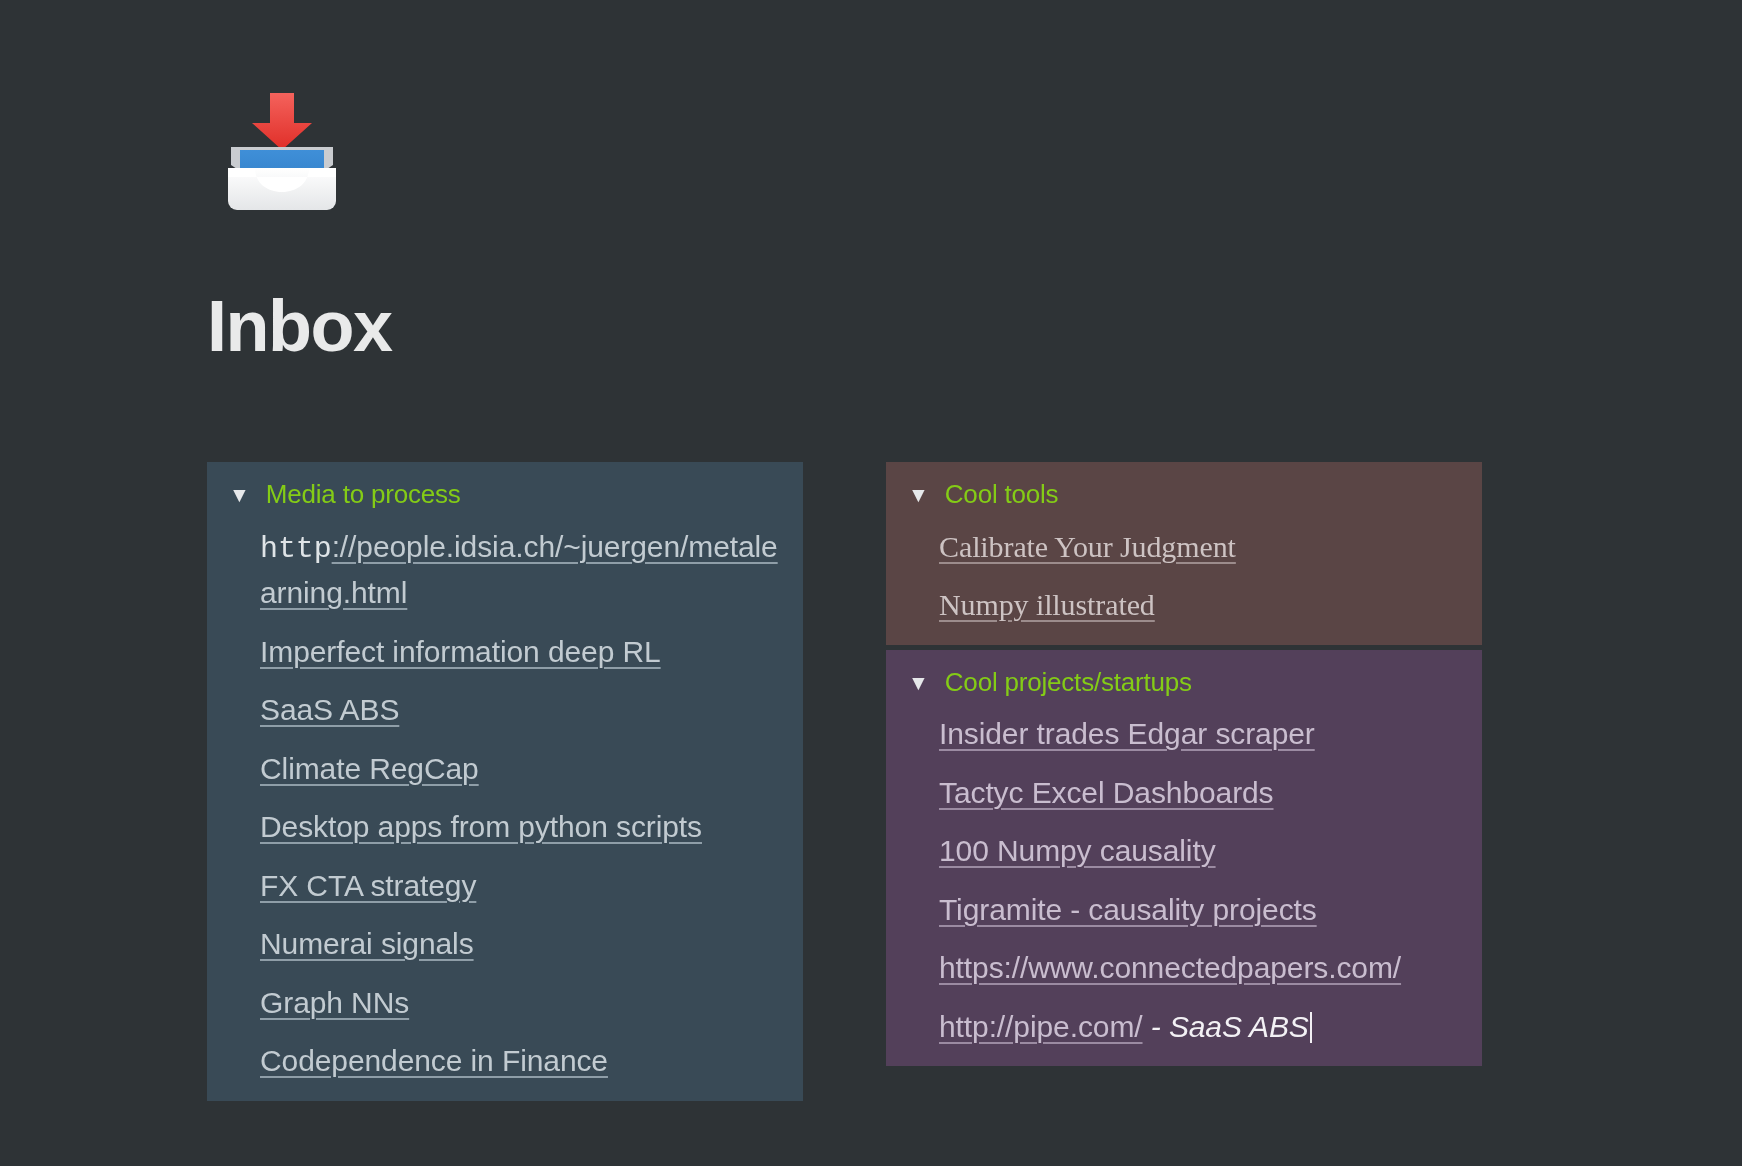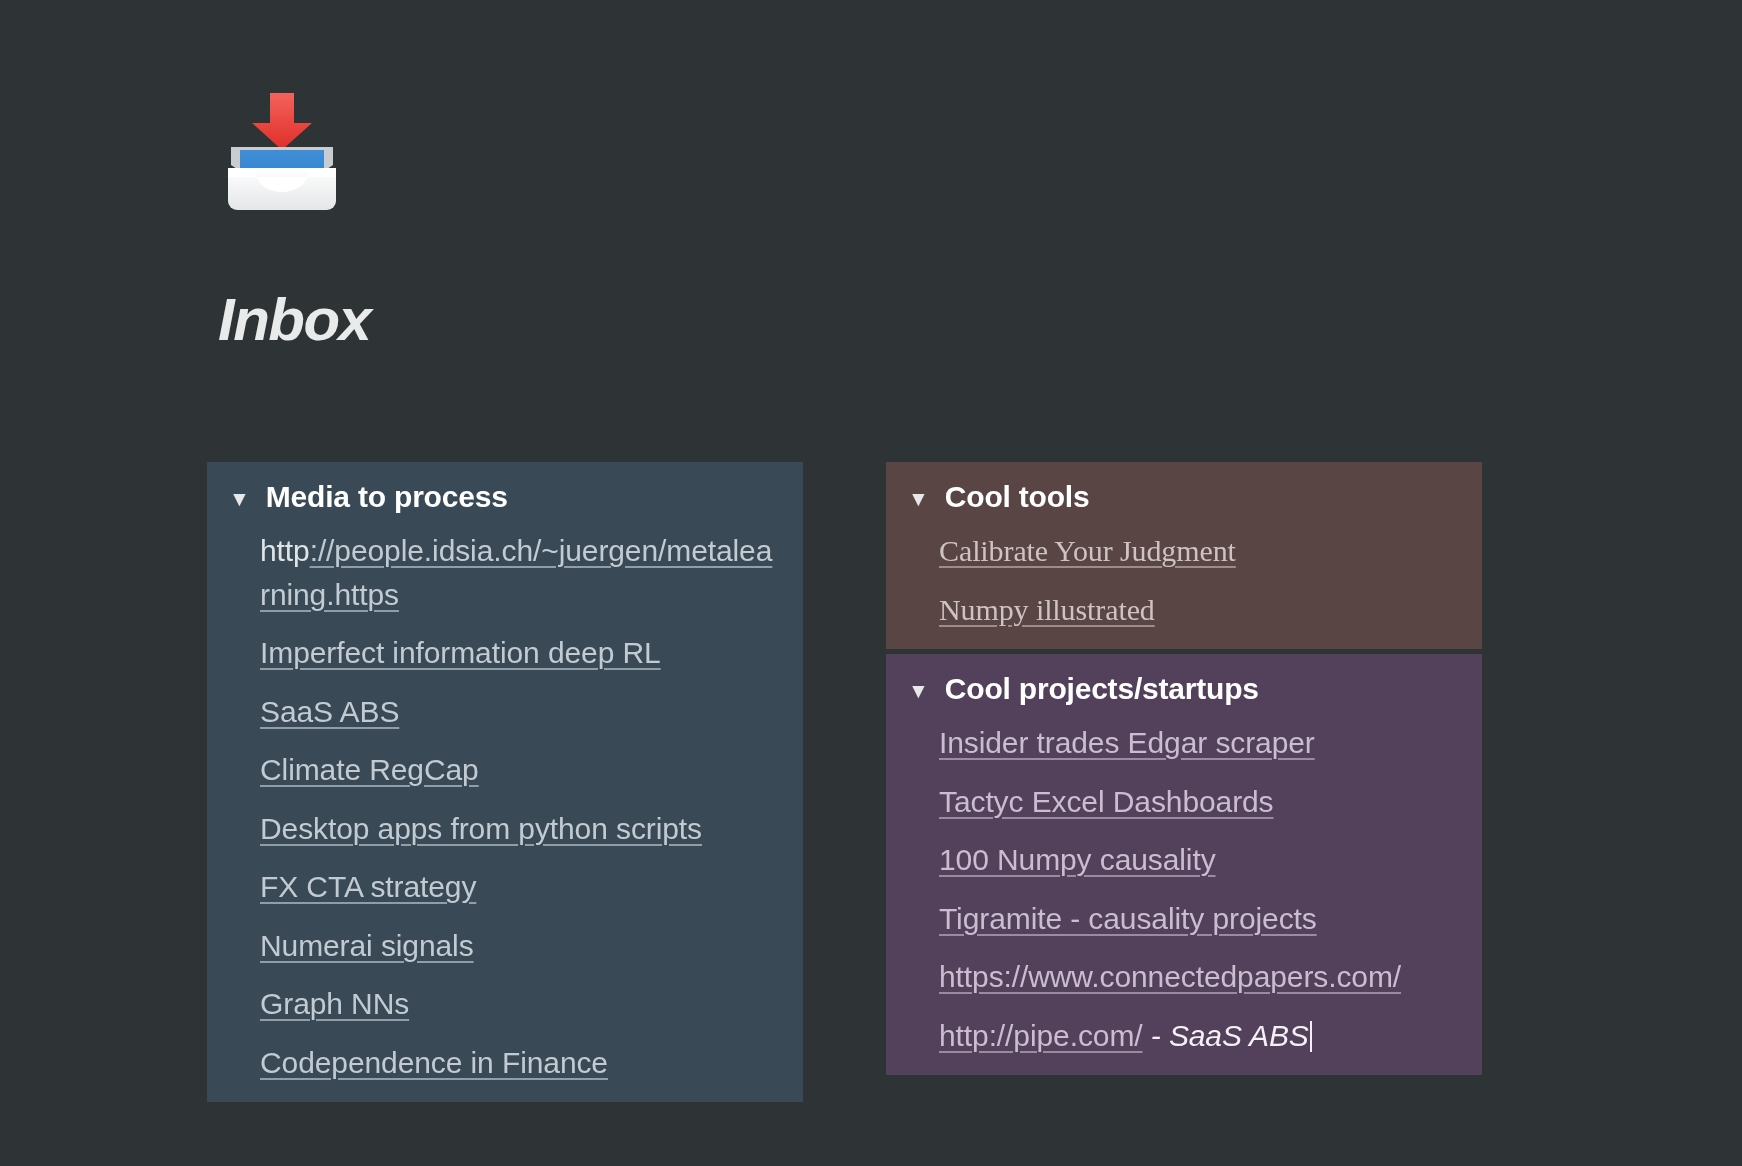--- a/index.html
+++ b/index.html
@@ -34,29 +34,28 @@
     height: 160px;
     line-height: 160px;
     font-size: 132px;
     font-family: "DejaVu Sans", sans-serif;
     color: #cfd6da;
     user-select: none;
   }
   .emoji-svg { display:block; }
 
   .page-title {
-    margin: 11px;
+    margin: 0;
     padding: 0;
-    font-size: 60px;
+    font-size: 72px;
     font-weight: bold;
     letter-spacing: -1.5px;
     color: #e9eaea;
     line-height: 1;
     margin-top: 52px;
-    font-style: italic;
   }
 
   
   .columns {
     position: absolute;
     left: 0;
     top: 462px;
     width: 1742px;
     height: 704px;
   }
@@ -84,23 +83,23 @@
     font-size: 21px;
     line-height: 1;
     color: #e6e8ea;
     margin-right: 16px;
     user-select: none;
     flex: 0 0 auto;
     position: relative;
     top: -1px;
   }
   .panel-title {
-    font-size: 30px;
-    font-weight: bold;
-    color: #ffffff;
+    font-size: 26px;
+    font-weight: normal;
+    color: #84cc16;
     letter-spacing: -0.2px;
     line-height: 1.1;
   }
 
   .panel-items {
     padding: 0 22px 0 53px;
   }
   .item {
     font-size: 30px;
     line-height: 1.45;
@@ -110,21 +109,21 @@
   }
   .item:last-child { margin-bottom: 0; }
 
   .item a,
   .item .lnk {
     text-decoration: underline;
     text-underline-offset: 5px;
     text-decoration-thickness: 1.5px;
     cursor: pointer;
   }
-  .item .plain { text-decoration: none; }
+  .item .plain { text-decoration: none; font-family: Liberation Mono, monospace; }
   .item .tail  { text-decoration: none; }
 
   
   .theme-blue   { background: #394a56; }
   .theme-blue   .item a, .theme-blue .lnk { color: #c2cbd1; text-decoration-color: #8f9ea8; }
   .theme-blue   .item .plain { color: #dfe4e7; }
 
   
   .theme-brown  { background: #5a4545; }
   .theme-brown  .item a, .theme-brown .lnk { color: #cdc3c3; text-decoration-color: #9c8c8c; font-family: Liberation Serif, serif; }
@@ -179,21 +178,21 @@
   </div>
 
   <div class="columns">
     <div class="col col-left panel-clip">
         <div class="panel theme-blue">
           <div class="panel-header">
             <span class="twisty">▼</span>
             <span class="panel-title">Media to process</span>
           </div>
           <div class="panel-items">
-            <div class="item"><span class="plain">http</span><span class="lnk">://people.idsia.ch/~juergen/metalearning.https</span></div>
+            <div class="item"><span class="plain">http</span><span class="lnk">://people.idsia.ch/~juergen/metalearning.html</span></div>
             <div class="item"><span class="lnk">Imperfect information deep RL</span></div>
             <div class="item"><span class="lnk">SaaS ABS</span></div>
             <div class="item"><span class="lnk">Climate RegCap</span></div>
             <div class="item"><span class="lnk">Desktop apps from python scripts</span></div>
             <div class="item"><span class="lnk">FX CTA strategy</span></div>
             <div class="item"><span class="lnk">Numerai signals</span></div>
             <div class="item"><span class="lnk">Graph NNs</span></div>
             <div class="item"><span class="lnk">Codependence in Finance</span></div>
           </div>
         </div>

